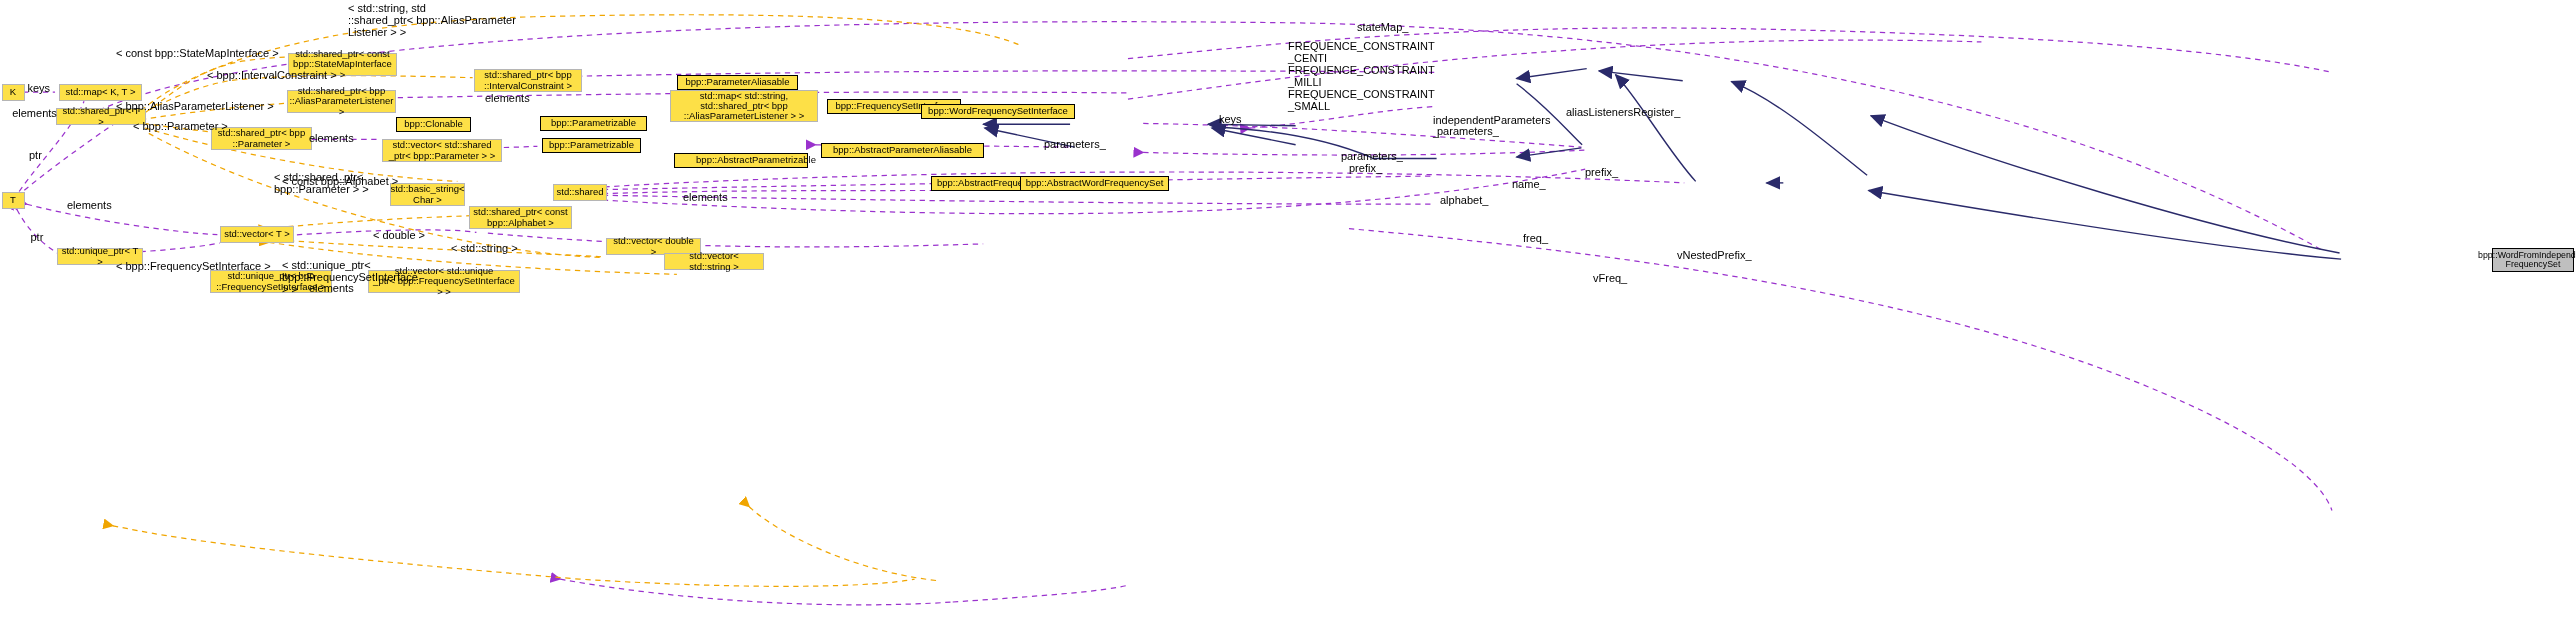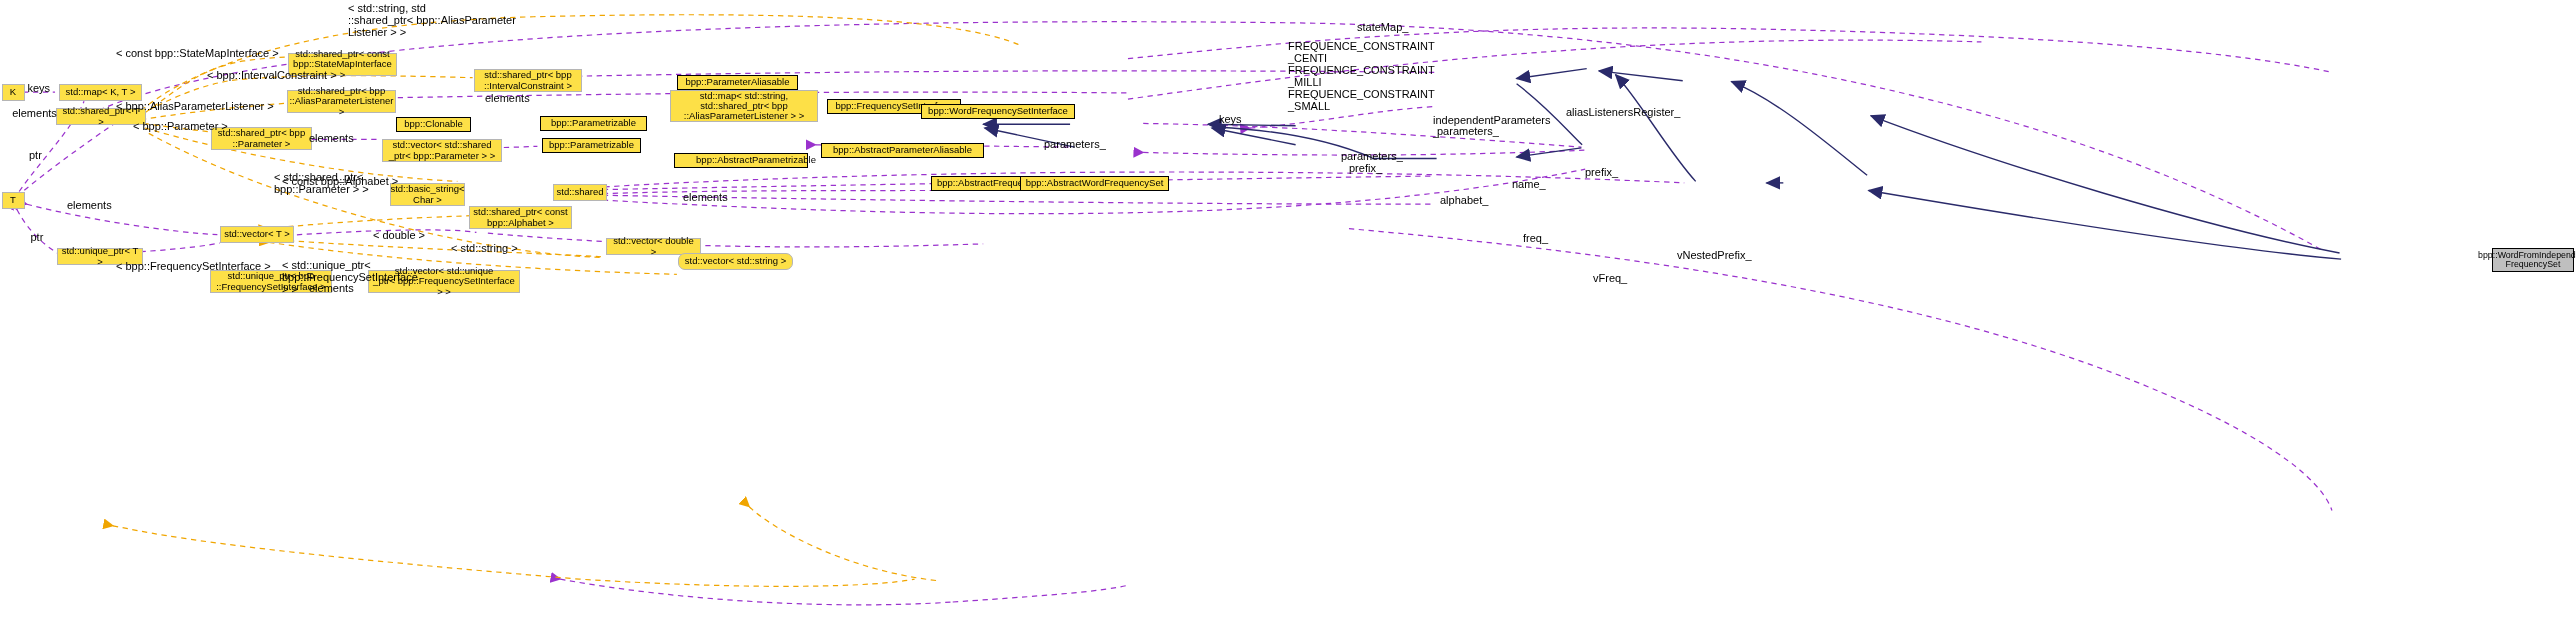--- a/index.html
+++ b/index.html
@@ -225,21 +225,21 @@
   <div class="node tmpl" style="left:382px;top:139px;width:120px;height:23px;">std::vector&lt; std::shared
 _ptr&lt; bpp::Parameter &gt; &gt;</div>
 
   <div class="node tmpl" style="left:390px;top:183px;width:75px;height:23px;">std::basic_string&lt;
 Char &gt;</div>
 
   <div class="node tmpl" style="left:553px;top:184px;width:54px;height:17px;">std::shared</div>
 
   <div class="node tmpl" style="left:606px;top:238px;width:95px;height:17px;">std::vector&lt; double &gt;</div>
 
-  <div class="node tmpl" style="left:678px;top:253px;width:115px;height:17px;border-radius:7px;">std::vector&lt; std::string &gt;</div>
+  <div class="node tmpl" style="left:664px;top:253px;width:100px;height:17px;">std::vector&lt; std::string &gt;</div>
 
   <div class="node tmpl" style="left:210px;top:270px;width:122px;height:23px;">std::unique_ptr&lt; bpp
 ::FrequencySetInterface &gt;</div>
 
   <div class="node tmpl" style="left:368px;top:270px;width:152px;height:23px;">std::vector&lt; std::unique
 _ptr&lt; bpp::FrequencySetInterface &gt; &gt;</div>
 
   <div class="node tmpl" style="left:670px;top:90px;width:148px;height:32px;">std::map&lt; std::string,
  std::shared_ptr&lt; bpp
 ::AliasParameterListener &gt; &gt;</div>

